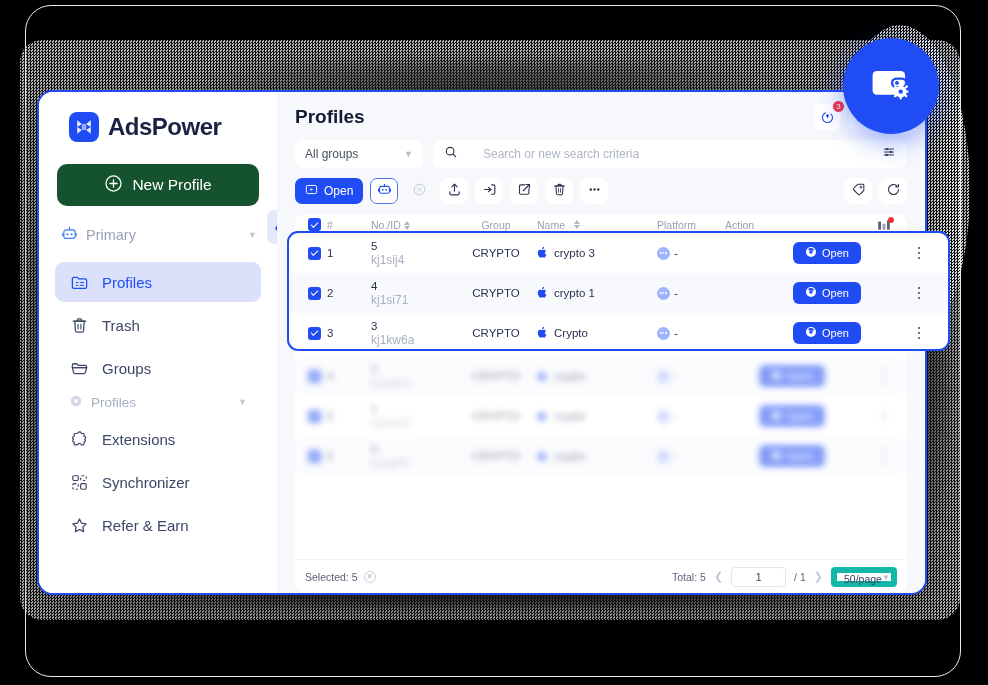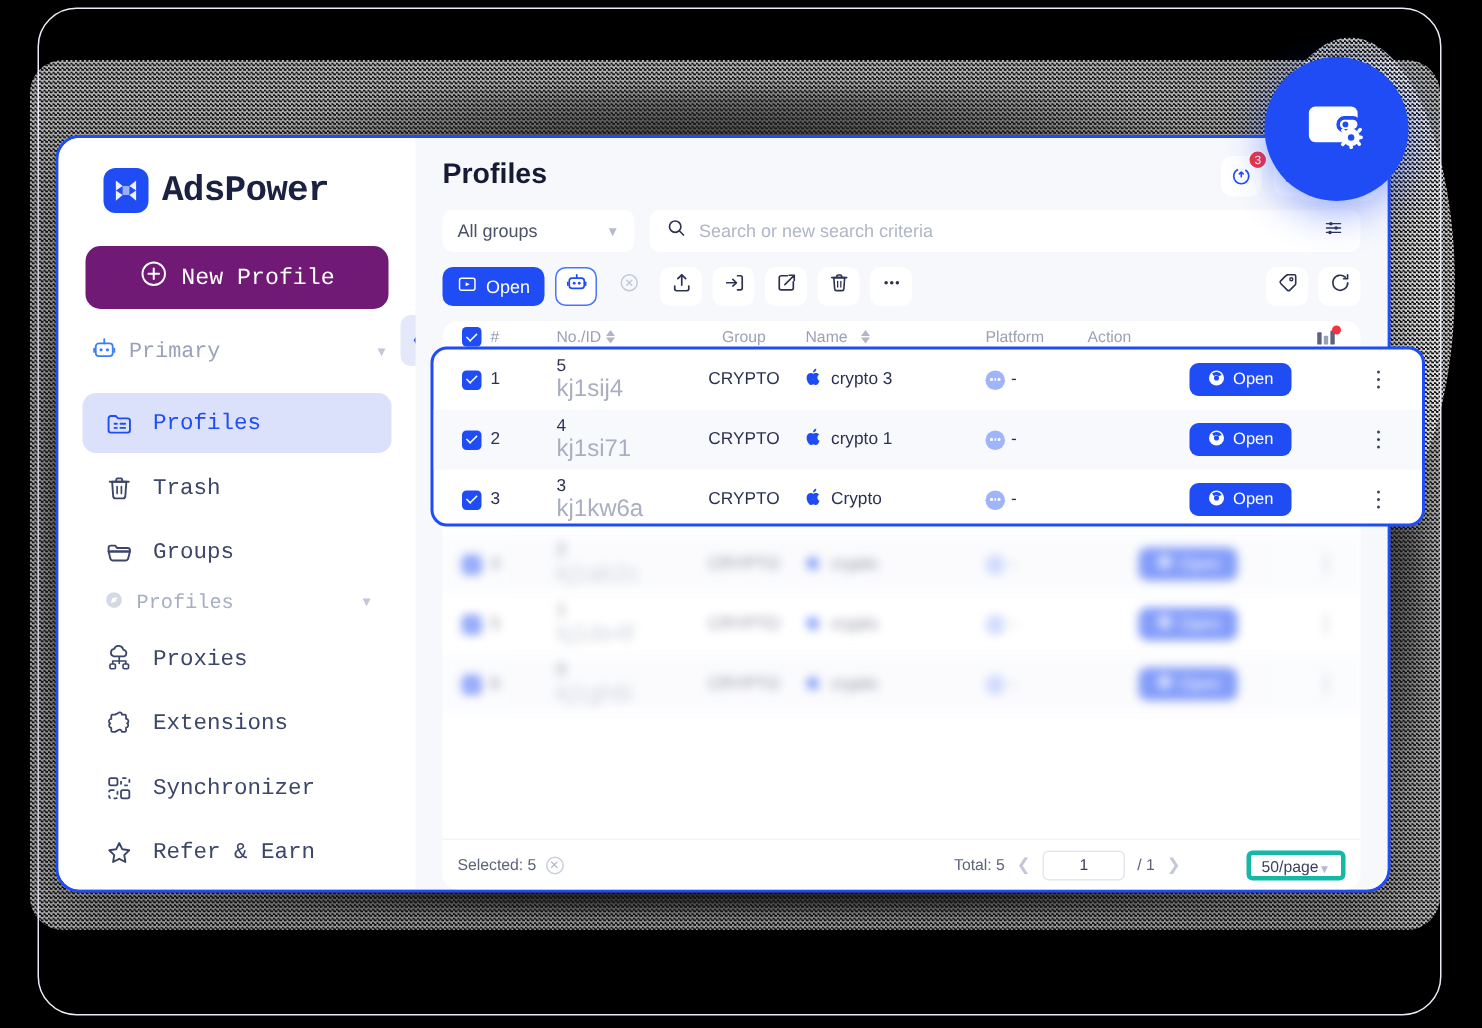--- a/index.html
+++ b/index.html
@@ -43,31 +43,31 @@
   .app-window {
     position: absolute; left: 37px; top: 90px; width: 890px; height: 505px;
     background: #fff; border: 2px solid #1f4cf5; border-radius: 16px;
     overflow: hidden; display: flex;
     box-shadow: 0 14px 40px rgba(0,0,0,.45);
   }
 
   
   .sidebar {
     width: 238px; flex: 0 0 238px; background: #fff;
-    padding: 14px 16px 0 16px; position: relative; font-family: Liberation Mono, monospace;
+    padding: 14px 16px 0 16px; position: relative;
   }
   .brand { display:flex; align-items:center; gap:9px; padding: 6px 0 0 14px; }
   .brand-mark {
     width: 30px; height: 30px; border-radius: 8px; background:#1f4cf5;
     display:flex; align-items:center; justify-content:center; flex:0 0 30px;
   }
   .brand-name { font-size: 24px; font-weight: 700; color:#1b2140; letter-spacing:-.5px; }
 
   .new-profile-btn {
-    margin: 22px 2px 0 2px; height: 42px; border-radius: 10px; background:#701a75;
+    margin: 22px 2px 0 2px; height: 42px; border-radius: 10px; background:#14532d;
     color:#fff; display:flex; align-items:center; justify-content:center; gap:9px;
     font-size:15.5px; cursor:pointer; border:none; width: calc(100% - 4px);
     font-family: inherit;
   }
 
   .group-row {
     display:flex; align-items:center; gap:8px; margin: 18px 4px 0 6px; height:22px;
     color:#9aa2b8; font-size:14.5px;
   }
   .group-row .caret { margin-left:auto; color:#c2c8d8; font-size:9px; }
@@ -101,21 +101,21 @@
 
   .filter-row { display:flex; gap:10px; margin-top: 12px; }
   .group-select {
     width:128px; height:28px; background:#fff; border-radius:7px;
     display:flex; align-items:center; padding: 0 9px; font-size:12px; color:#4b5268;
     cursor:pointer; border:1px solid #fff;
   }
   .group-select .caret { margin-left:auto; color:#b4bbcd; font-size:9px; }
   .search-box {
     flex:1; height:28px; background:#fff; border-radius:7px; display:flex;
-    align-items:center; gap:8px; padding: 0 10px; border:1px solid #fff;
+    align-items:center; gap:25px; padding: 0 10px; border:1px solid #fff;
   }
   .search-box input {
     border:none; outline:none; flex:1; font-size:12px; color:#5a6178;
     background:transparent; font-family:inherit;
   }
   .search-box input::placeholder { color:#b0b6c7; }
 
   .tool-row { display:flex; align-items:center; gap:7px; margin-top:10px; }
   .btn-open {
     height:26px; padding: 0 10px; background:#1f4cf5; color:#fff; border-radius:7px;
@@ -154,21 +154,21 @@
   .c-act   { width:150px; flex:0 0 150px; display:flex; align-items:center; justify-content:center; }
   .c-more  { width:34px; flex:0 0 34px; display:flex; align-items:center; justify-content:center; }
 
   .cb {
     width:13px; height:13px; border-radius:3px; background:#1f4cf5;
     display:flex; align-items:center; justify-content:center; cursor:pointer;
   }
   .cb::after { content:""; width:6px; height:3px; border-left:1.6px solid #fff; border-bottom:1.6px solid #fff; transform: rotate(-45deg); margin-top:-2px; }
 
   .id-main { color:#2b3150; }
-  .id-sub { color:#a9afc2; font-size:16px; margin-top:1px; }
+  .id-sub { color:#a9afc2; font-size:12px; margin-top:1px; }
 
   .plat-dot {
     width:13px; height:13px; border-radius:50%; background:#9fb4fb;
     display:flex; align-items:center; justify-content:center; gap:1px; flex:0 0 13px;
   }
   .plat-dot i { width:1.6px; height:1.6px; background:#fff; border-radius:50%; display:block; }
 
   .open-pill {
     height:22px; padding:0 12px; background:#1f4cf5; color:#fff; border-radius:6px;
     display:flex; align-items:center; gap:5px; font-size:11px; cursor:pointer; border:none;
@@ -199,22 +199,22 @@
     display:flex; align-items:center; justify-content:center; font-size:8px; cursor:pointer;
   }
   .pager { margin-left:auto; display:flex; align-items:center; gap:8px; }
   .pg-arrow { color:#c2c8d8; font-size:11px; cursor:pointer; }
   .pg-input {
     width:55px; height:20px; border:1px solid #e2e6ef; border-radius:4px;
     display:flex; align-items:center; justify-content:center; font-size:10.5px; color:#3b4263;
     background:#fff; cursor:text;
   }
   .pg-size {
-    width:66px; height:20px; border:3px solid #14b8a6; border-radius:4px;
-    display:flex; align-items:flex-end; padding:0 7px; font-size:10.5px; color:#3b4263; cursor:pointer;margin-left:36px;
+    width:66px; height:20px; border:6px solid #14b8a6; border-radius:4px;
+    display:flex; align-items:flex-start; padding:0 7px; font-size:10.5px; color:#3b4263; cursor:pointer;
   }
   .pg-size .caret { margin-left:auto; color:#b4bbcd; font-size:8px; }
 
   
   .head-right { position:absolute; right:14px; top:12px; display:flex; align-items:center; gap:8px; }
   .hr-btn {
     width:27px; height:27px; background:#fff; border-radius:8px; position:relative;
     display:flex; align-items:center; justify-content:center; cursor:pointer; color:#1f4cf5;
   }
   .badge {
@@ -325,31 +325,20 @@
           <span>
             <svg width="14" height="14" viewBox="0 0 24 24" fill="none">
                 <circle cx="12" cy="12" r="9" fill="#d5d9e5"></circle>
                 <path d="M15.5 8.5 10 10l-1.5 5.5L14 14l1.5-5.5Z" fill="#fff"></path>
               </svg>
           </span>
           <span>Profiles</span>
           <span class="caret">▼</span>
         </div>
 
-        <div class="nav-item">
-          <span class="ico">
-            <svg width="19" height="19" viewBox="0 0 24 24" fill="none">
-                <path d="M7.5 9.5a3.2 3.2 0 0 1 .3-6.3 4 4 0 0 1 7.6.7 3 3 0 0 1 1 5.6H7.5Z" stroke="#3c4668" stroke-width="1.5" stroke-linejoin="round"></path>
-                <path d="M12 10v3.5M6.5 13.5h11M6.5 13.5v2M17.5 13.5v2M12 13.5v2" stroke="#3c4668" stroke-width="1.4" stroke-linecap="round"></path>
-                <rect x="4.2" y="16" width="4.6" height="4" rx="1" stroke="#3c4668" stroke-width="1.4"></rect>
-                <rect x="15.2" y="16" width="4.6" height="4" rx="1" stroke="#3c4668" stroke-width="1.4"></rect>
-              </svg>
-          </span>
-          <span>Proxies</span>
-        </div>
 
         <div class="nav-item">
           <span class="ico">
             <svg width="19" height="19" viewBox="0 0 24 24" fill="none">
                 <path d="M10.5 3.5a2 2 0 0 1 3.8.9h2.4c.6 0 1 .5 1 1v2.4a2 2 0 0 1 .9 3.8 2 2 0 0 1-.9 3.7v2.5c0 .5-.4 1-1 1h-2.5a2 2 0 0 0-3.7-.9 2 2 0 0 0-1.8 1H6.3c-.5 0-1-.5-1-1v-2.5a2 2 0 0 1-.9-3.7 2 2 0 0 1 .9-3.8V5.4c0-.5.5-1 1-1h2.4a2 2 0 0 1 1.8-.9Z" stroke="#3c4668" stroke-width="1.5" stroke-linejoin="round"></path>
               </svg>
           </span>
           <span>Extensions</span>
         </div>
 

